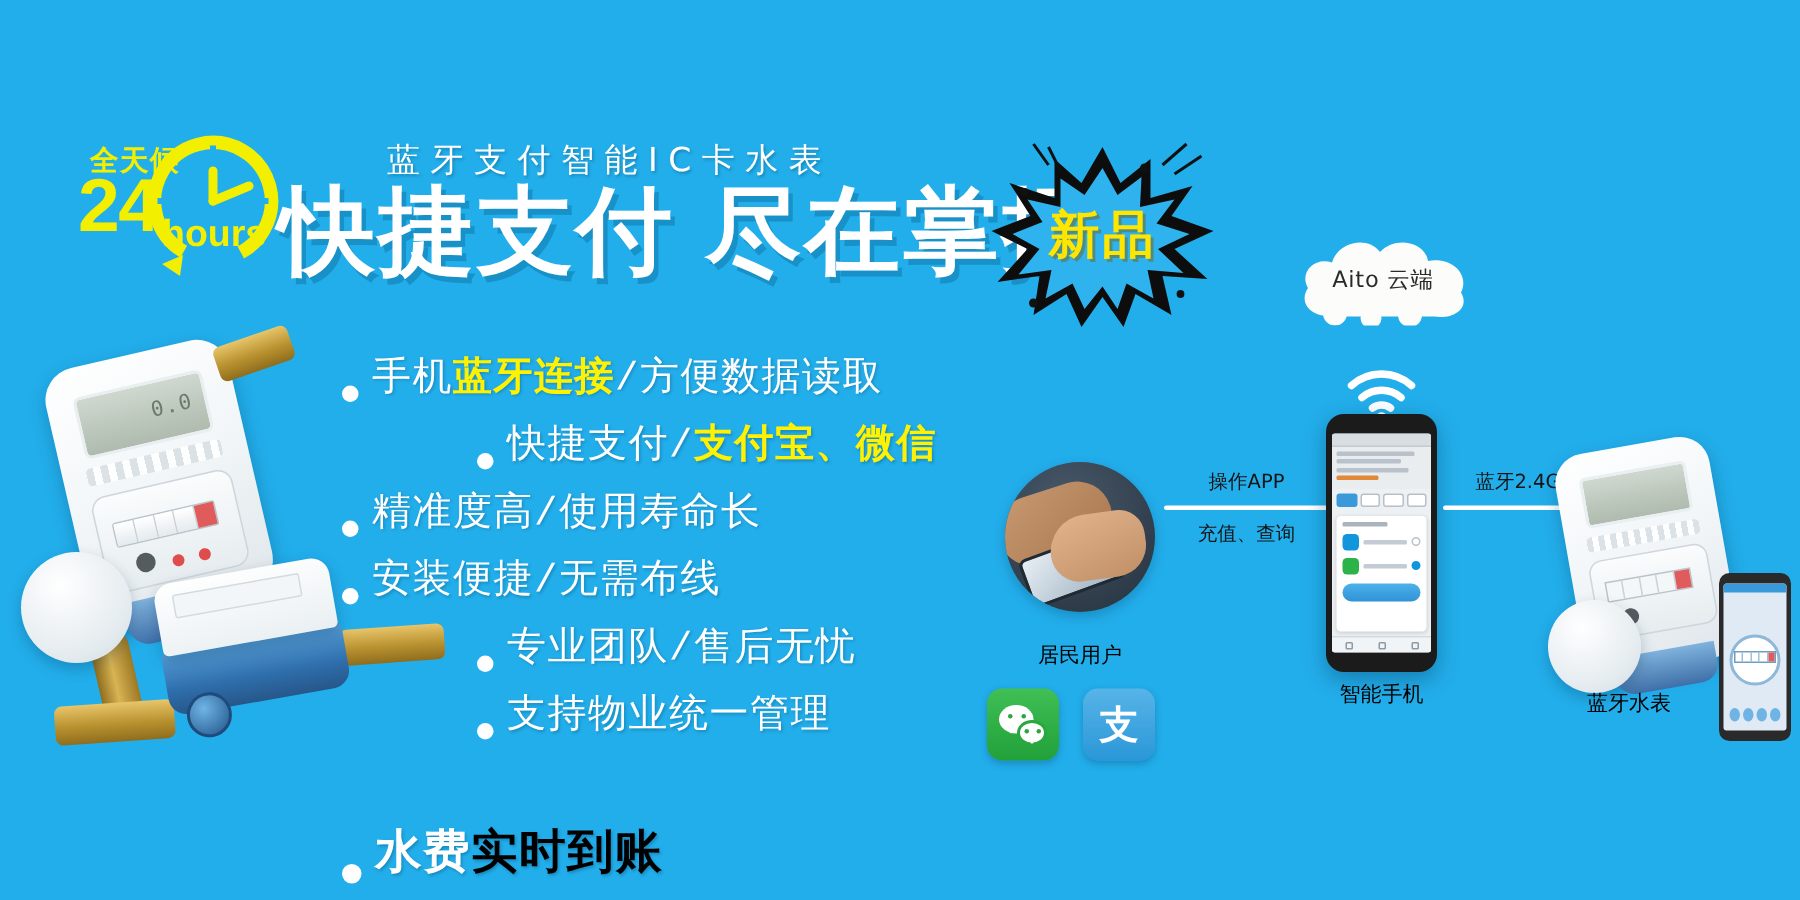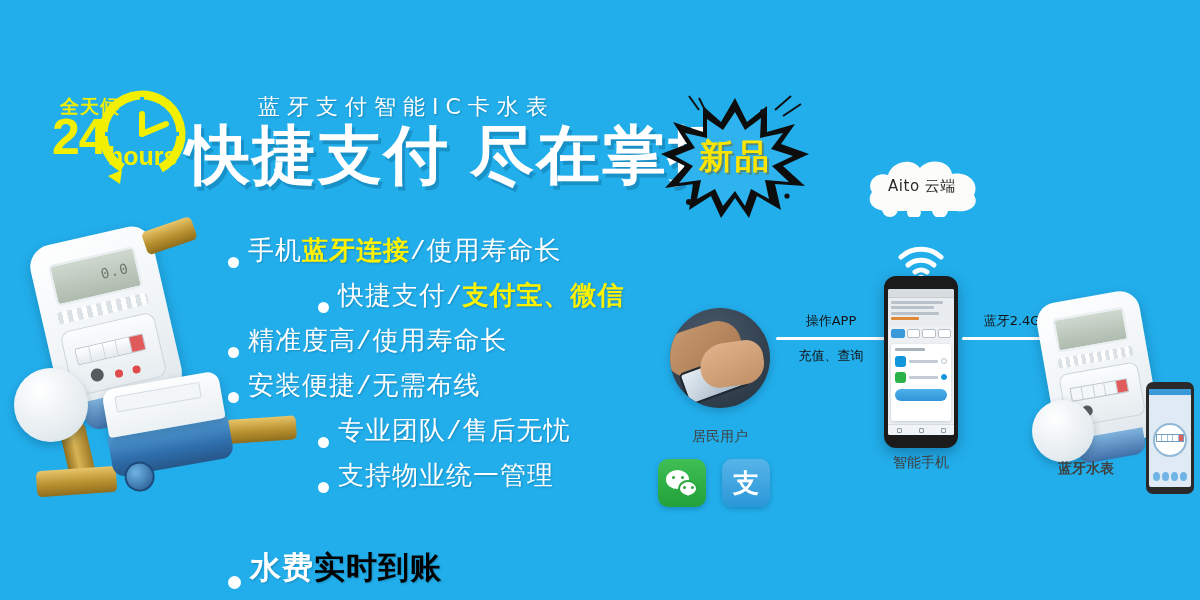--- a/index.html
+++ b/index.html
@@ -248,21 +248,21 @@
   .mini-phone .mbtns i { flex:1; height:9px; border-radius:50%;
              background:#6fb4e4; }
 
   
   .conn { position:absolute; text-align:center; }
   .conn .top-label, .conn .bot-label {
              font-size:13px; color:#141414; white-space:nowrap;
              font-family:"DejaVu Sans","Liberation Sans",sans-serif; }
   .conn .line { height:3px; background:#FFFFFF; border-radius:2px; margin:7px 0; }
 
-  .caption { position:absolute; font-size:14px; color:#404040;
+  .caption { position:absolute; font-size:14px; color:#000000;
              white-space:nowrap; text-align:center;
              font-family:"DejaVu Sans","Liberation Sans",sans-serif; }
 
   
   .payicons { position:absolute; left:658px; top:459px; display:flex; gap:16px; }
   .payicon { width:48px; height:48px; border-radius:10px; position:relative;
              box-shadow:0 2px 5px rgba(0,40,70,.25); }
   .payicon.wechat { background:linear-gradient(180deg,#3fbf54,#22a03a); }
   .payicon.alipay { background:linear-gradient(180deg,#57b4e8,#2a97d8); }
   .payicon .glyph { position:absolute; inset:0; display:flex;
@@ -359,21 +359,21 @@
       </div>
       <div class="knob"></div>
     </div>
   </div>
 
   <div class="features">
     <div class="feat">
       <span class="dot"></span>
       <span>手机</span>
         <span class="hl">蓝牙连接</span>
-        <span>/使用寿命长</span>
+        <span>/方便数据读取</span>
     </div>
     <div class="feat indent">
       <span class="dot"></span>
       <span>快捷支付/</span>
         <span class="hl">支付宝、微信</span>
         <span></span>
     </div>
     <div class="feat">
       <span class="dot"></span>
       <span>精准度高/使用寿命长</span>
@@ -504,21 +504,21 @@
           <i></i>
           <i></i>
           <i></i>
           <i></i>
         </div>
       <div class="needle"></div>
     </div>
     <div class="base"></div>
   </div>
   <div class="cap-c"></div>
-  <div class="caption" style="left:1036px; top:460px; width:100px;font-weight:bold;">蓝牙水表</div>
+  <div class="caption" style="left:1036px; top:460px; width:100px;">蓝牙水表</div>
 
   <div class="mini-phone">
     <div class="mscreen">
       <div class="mbar"></div>
       <div class="mdial"></div>
       <div class="mnum">
         <i></i>
           <i></i>
           <i></i>
           <i></i>

